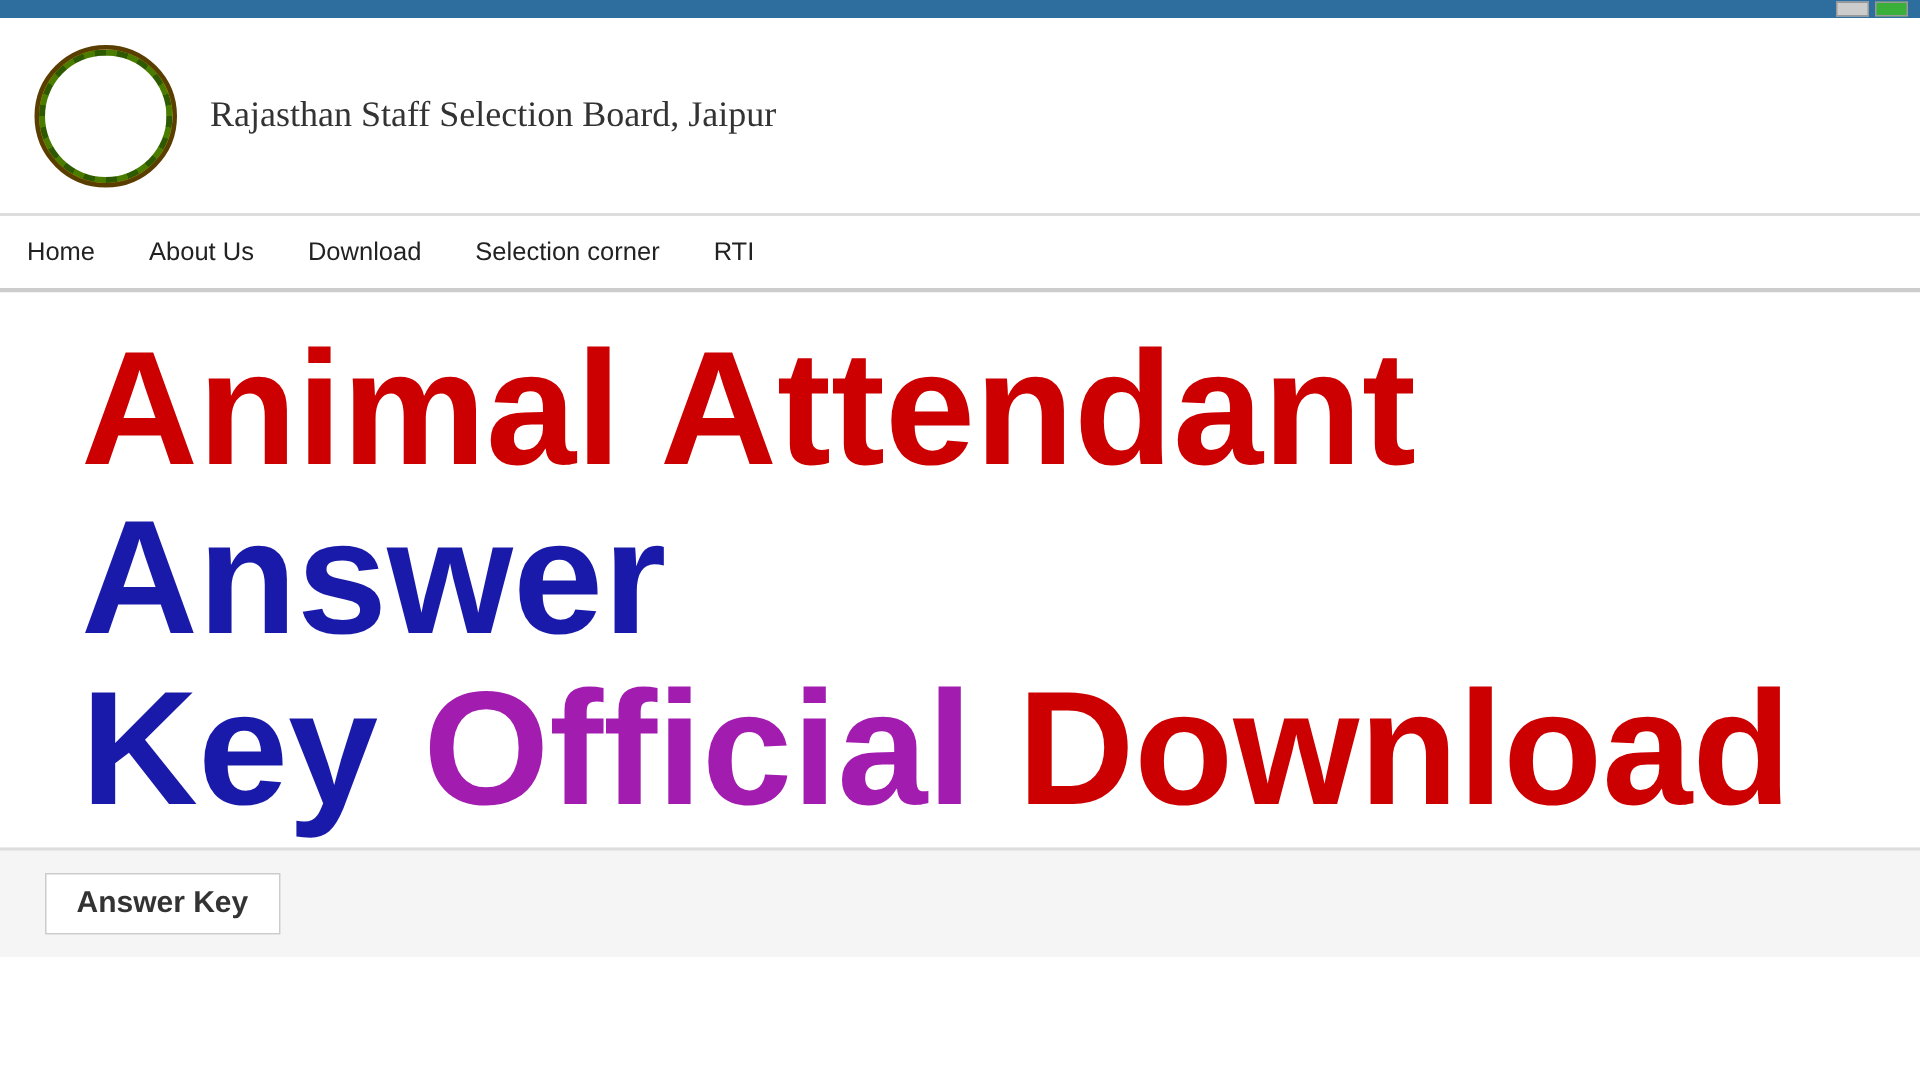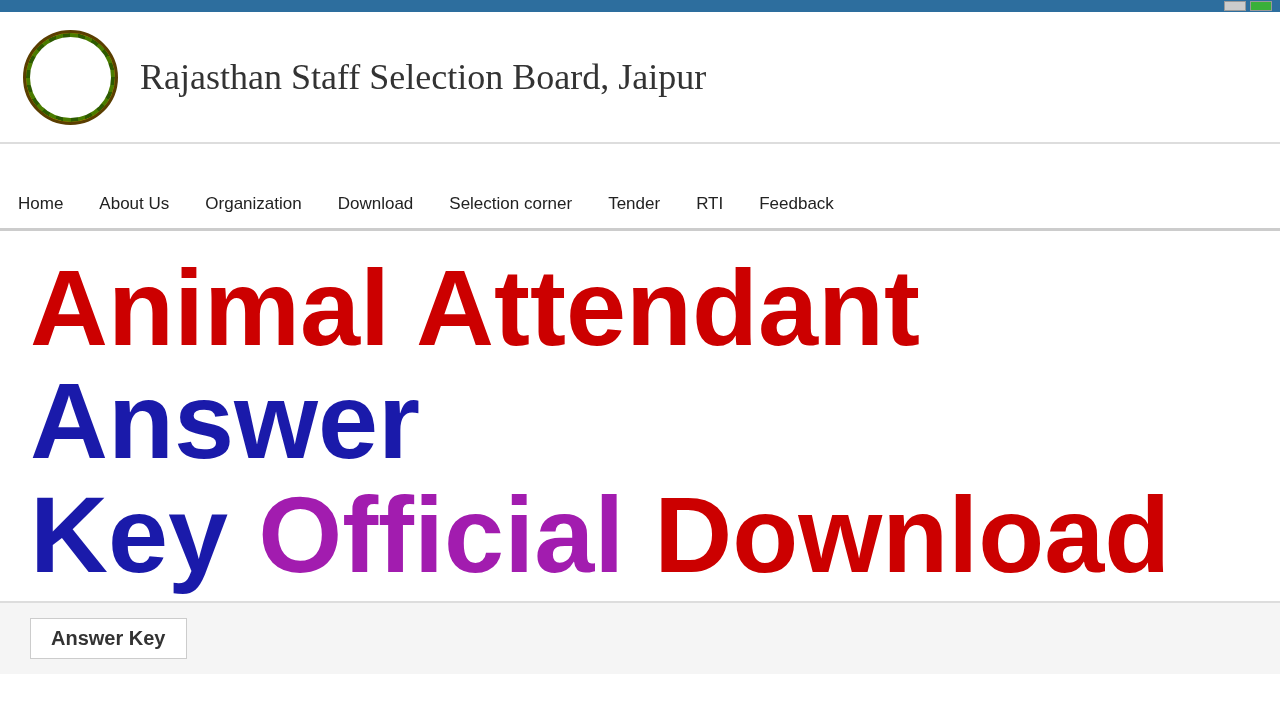--- a/index.html
+++ b/index.html
@@ -87,21 +87,21 @@
       width: 100%;
       height: 100%;
       border-radius: 50%;
       border: 4px solid transparent;
       background: 
         linear-gradient(white, white) padding-box,
         repeating-conic-gradient(#4a7c00 0deg 10deg, #2d5a00 10deg 20deg) border-box;
     }
 
     .org-title {
-      font-size: 36px;
+      font-size: 24px;
       color: #333;
       font-weight: normal;
       font-family: Georgia, serif;
     }
 
     
     .navbar {
       background: #fff;
       border-bottom: 3px solid #ccc;
       padding: 0;
@@ -120,39 +120,39 @@
     }
 
     .navbar ul li a {
       display: block;
       padding: 14px 18px;
       text-decoration: none;
       color: #222;
       font-size: 17px;
       font-weight: 500;
       white-space: nowrap;
-      margin-top: 36px;
     }
 
     .press-note-item a {
       font-size: 18px;
       font-weight: bold;
     }
 
     
     .main-content {
       background: #fff;
       padding: 20px 30px 10px 30px;
     }
 
     .hero-title {
       font-size: 108px;
       font-weight: 900;
       line-height: 1.05;
       font-family: Arial Black, Arial, sans-serif;
+      margin-left: 24px;
     }
 
     .hero-title .line1 {
       display: block;
     }
 
     .hero-title .line1 .part-red {
       color: #cc0000;
     }
 
@@ -239,36 +239,27 @@
 
 <nav class="navbar">
   <ul>
     <li>
       <a href="#">Home</a>
     </li>
     <li>
       <a href="#">About Us</a>
     </li>
     <li>
-      <a href="#">Organization</a>
-    </li>
-    <li>
       <a href="#">Download</a>
     </li>
     <li>
       <a href="#">Selection corner</a>
     </li>
     <li>
-      <a href="#">Tender</a>
-    </li>
-    <li>
       <a href="#">RTI</a>
-    </li>
-    <li>
-      <a href="#">Feedback</a>
     </li>
   </ul>
 </nav>
 
 <div class="main-content">
   <div class="hero-title">
     <span class="line1">
       <span class="part-red">Animal Attendant</span>
       <span> </span>
       <span class="part-blue">Answer</span>

